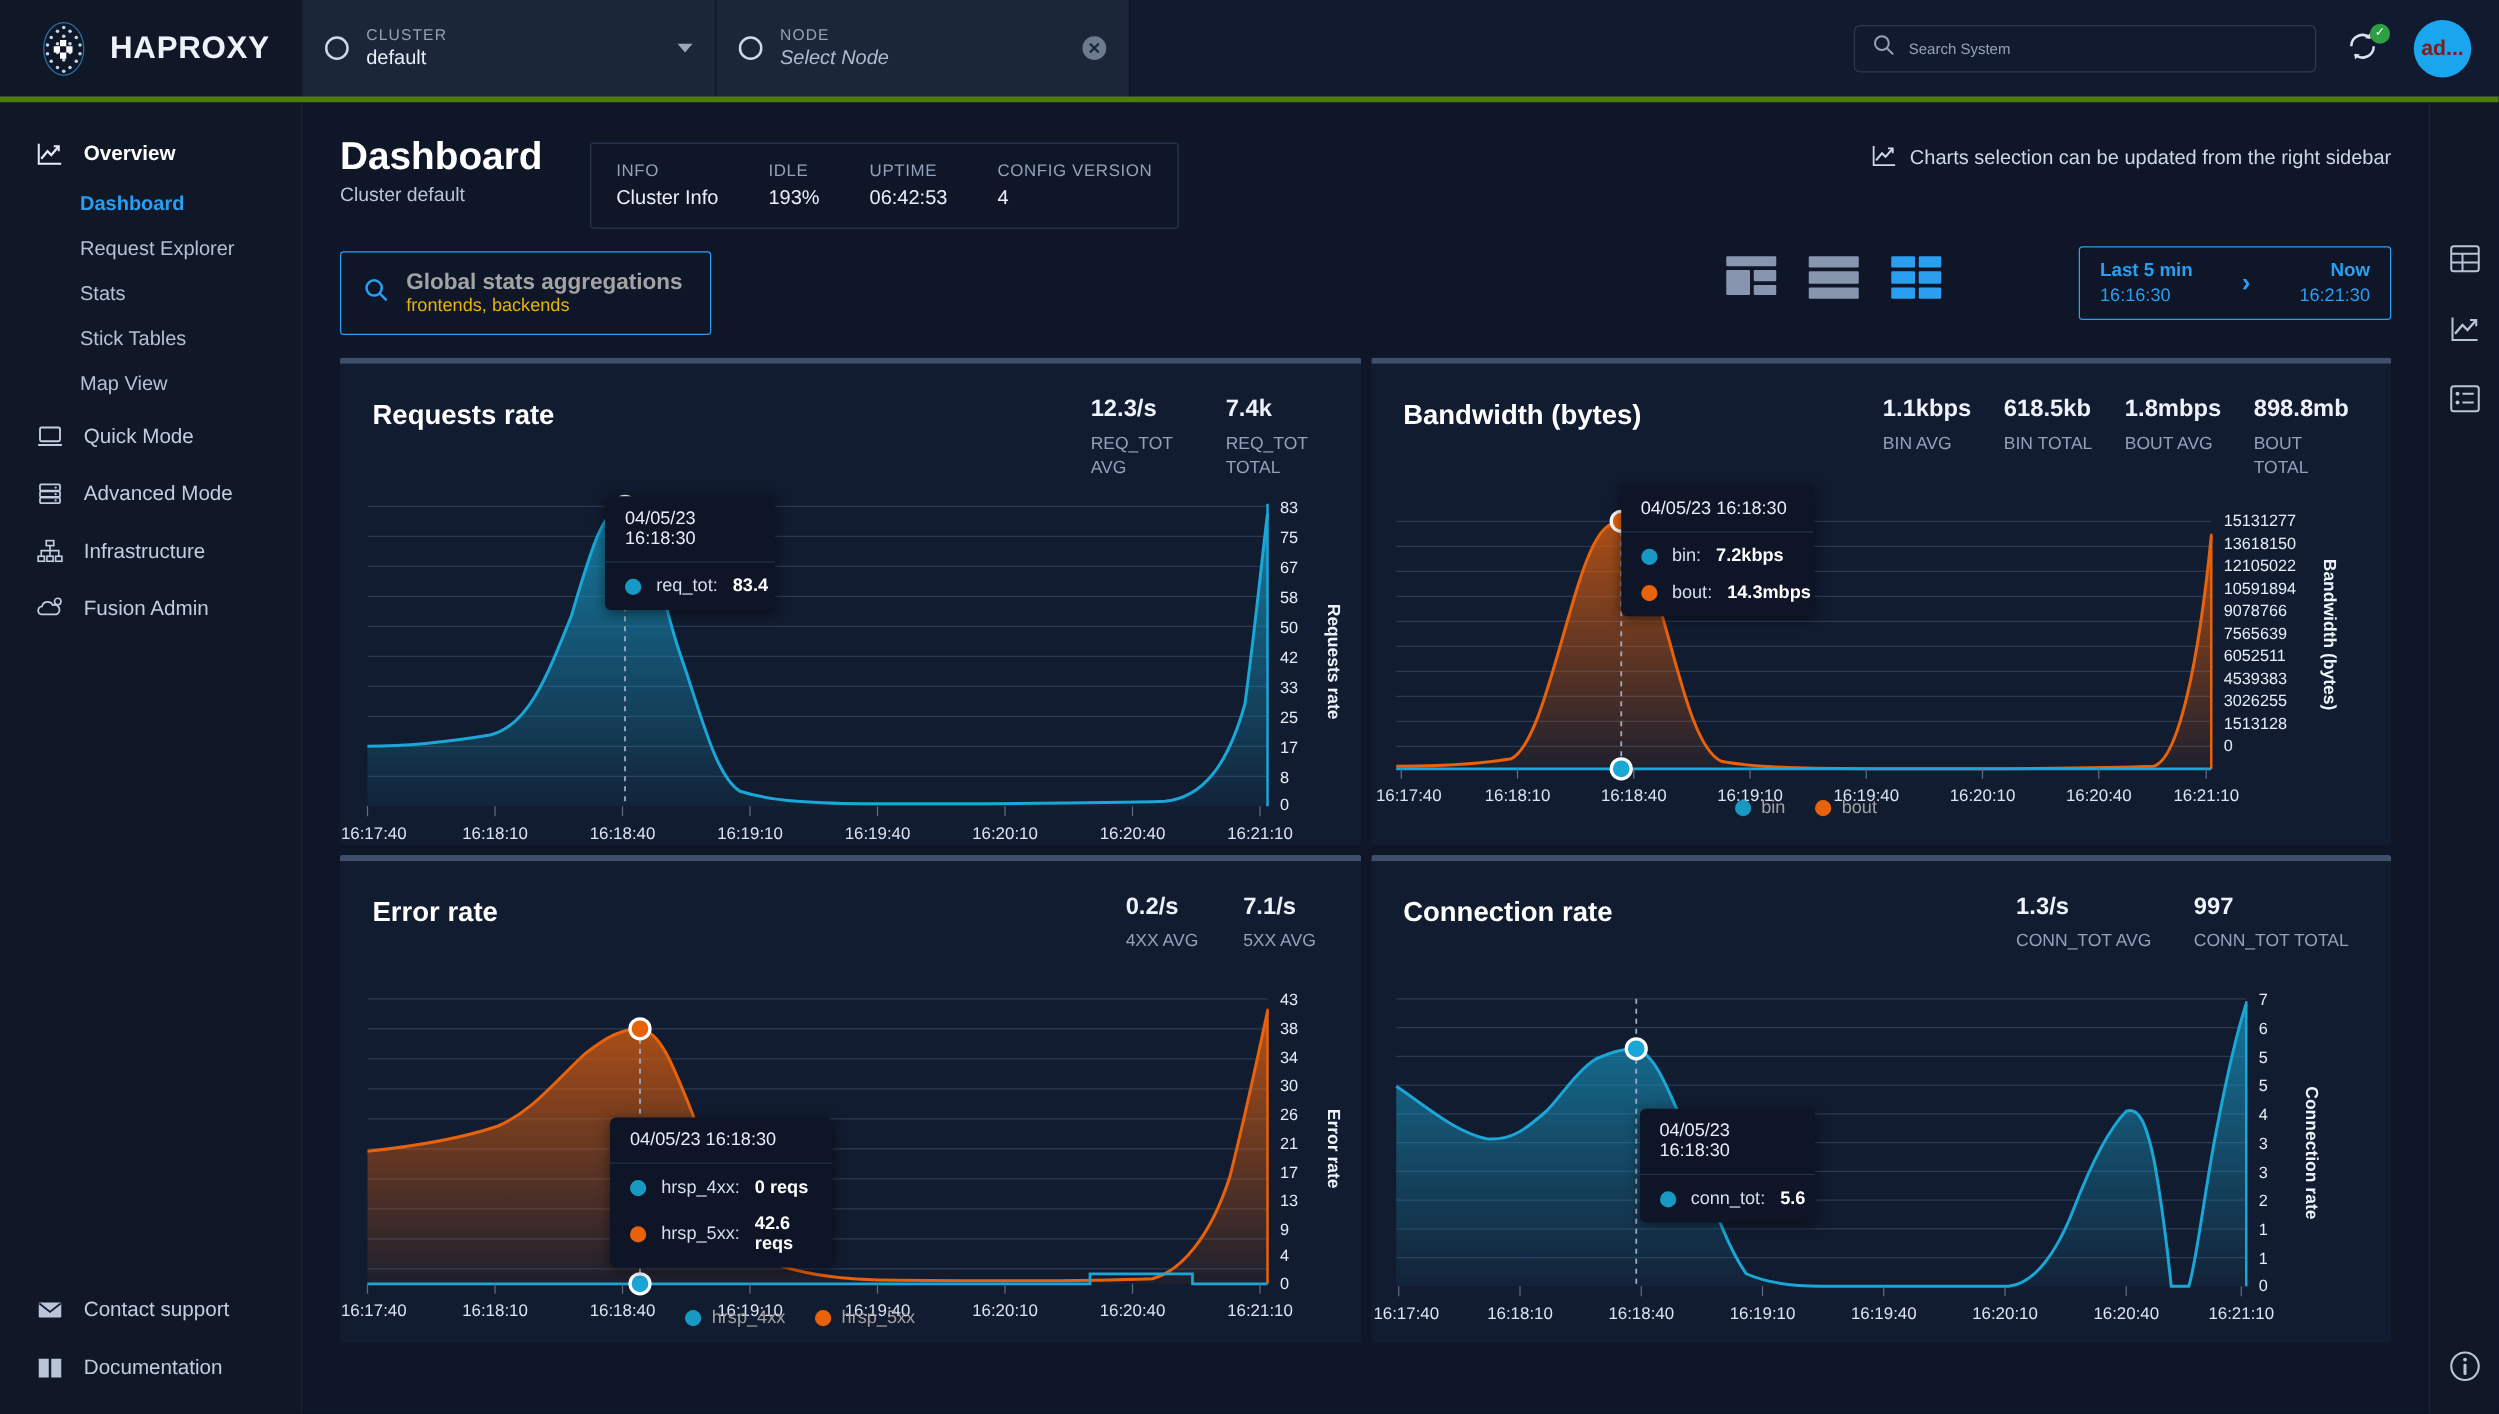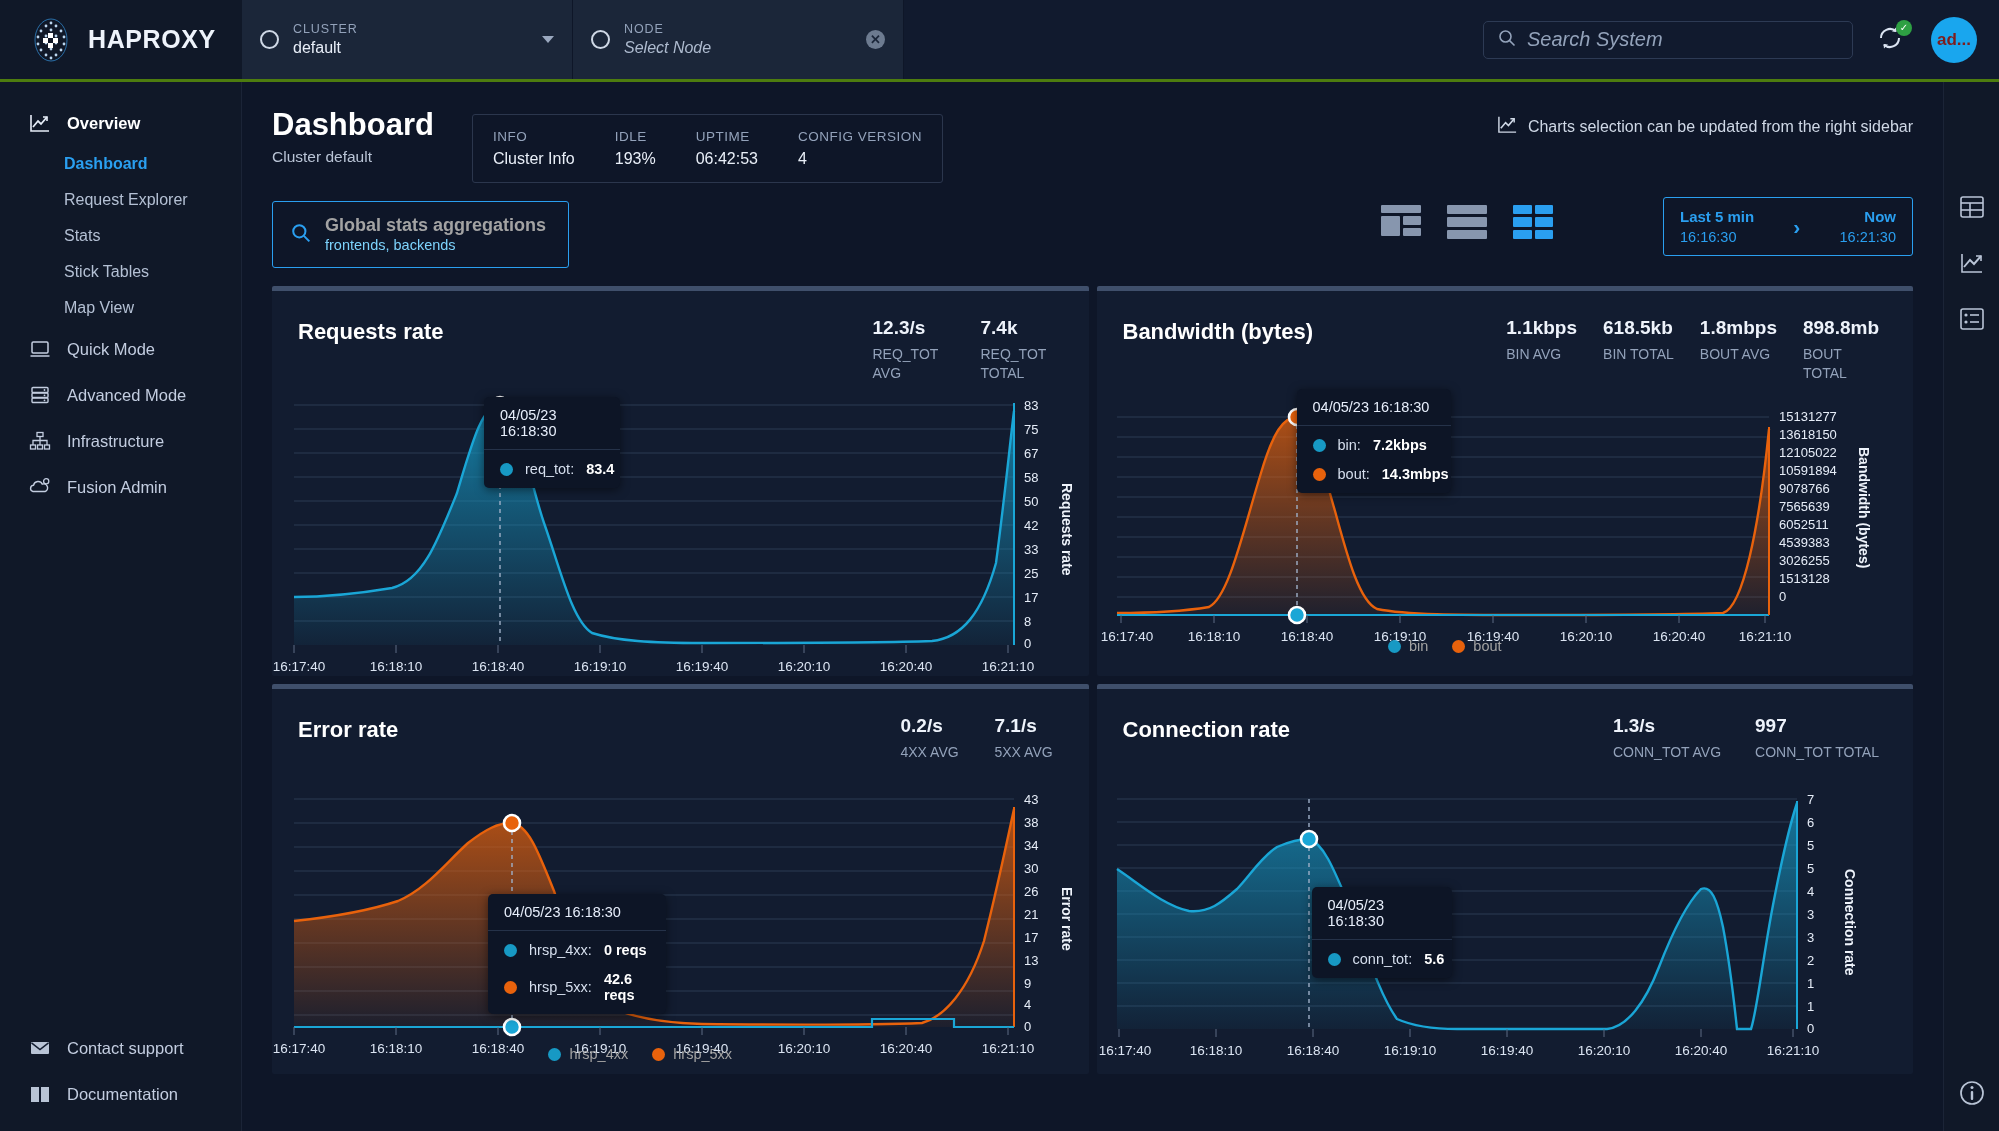--- a/index.html
+++ b/index.html
@@ -7,21 +7,21 @@
     width: 1999px; height: 1131px;
     background: #0e1628;
     font-family: "Liberation Sans", sans-serif;
     overflow: hidden;
   }
   .app { position: relative; width: 1999px; height: 1131px; display: flex; flex-direction: column; }
 
   
   .topbar {
     height: 82px; min-height: 82px; display: flex; align-items: stretch;
-    background: #111a2e; border-bottom: 3px solid #4d7c0f;
+    background: #111a2e; border-bottom: 5px solid #4d7c0f;
   }
   .brand {
     width: 242px; min-width: 242px; display: flex; align-items: center; gap: 14px;
     padding-left: 28px; background: #101828;
   }
   .brand-logo { width: 46px; height: 46px; position: relative; }
   .brand-name { color: #eef3fb; font-size: 25px; font-weight: 700; letter-spacing: .6px; }
 
   .selector {
     width: 331px; min-width: 331px; display: flex; align-items: center; gap: 14px;
@@ -41,21 +41,21 @@
   }
 
   .topbar-spacer { flex: 1 1 auto; background: #111a2e; }
   .topbar-right {
     display: flex; align-items: center; gap: 22px; padding-right: 22px; background: #111a2e;
   }
   .search-box {
     width: 370px; height: 38px; border: 1px solid #2d3a54; border-radius: 5px;
     display: flex; align-items: center; gap: 11px; padding: 0 14px; background: transparent;
   }
-  .search-ph { color: #93a2ba; font-size: 20px; font-style: italic; }
+  .search-ph { color: #93a2ba; font-size: 12px; }
   .sync-wrap { position: relative; width: 34px; height: 34px; }
   .sync-badge {
     position: absolute; right: -3px; top: -3px; width: 16px; height: 16px; border-radius: 50%;
     background: #2ea043; color: #fff; font-size: 10px; line-height: 16px; text-align: center;
   }
   .avatar {
     width: 46px; height: 46px; border-radius: 50%; background: #19a6ee; color: #7f1d1d;
     display: flex; align-items: center; justify-content: center; font-size: 17px; font-weight: 700;
   }
 
@@ -103,21 +103,21 @@
     position: absolute; right: 30px; top: 32px; display: flex; align-items: center; gap: 10px;
   }
   .hint-txt { color: #cfd8e6; font-size: 16px; }
 
   .toolsrow { display: flex; align-items: flex-start; padding: 18px 30px 0 30px; position: relative; }
   .agg-box {
     border: 1px solid #2a9ff0; border-radius: 3px; display: flex; align-items: center; gap: 14px;
     padding: 13px 22px 13px 18px;
   }
   .agg-title { color: #a3a3a3; font-size: 18px; font-weight: 700; }
-  .agg-sub { color: #7dd3fc; font-size: 14.5px; margin-top: 3px; }
+  .agg-sub { color: #eab308; font-size: 14.5px; margin-top: 3px; }
 
   .layout-icons { position: absolute; right: 390px; top: 22px; display: flex; gap: 26px; }
   .li { width: 40px; height: 34px; display: grid; grid-template-columns: 1fr 1fr; grid-template-rows: 1fr 1fr 1fr; gap: 3px; }
   .li span { background: #8796ae; border-radius: 1px; }
   .li.i1 span:nth-child(1){ grid-column: 1 / 3; }
   .li.i1 span:nth-child(2){ grid-row: 2 / 4; }
   .li.i2 span { grid-column: 1 / 3; }
   .li.i3 span { background: #2a9ff0; }
 
   .timerange {

